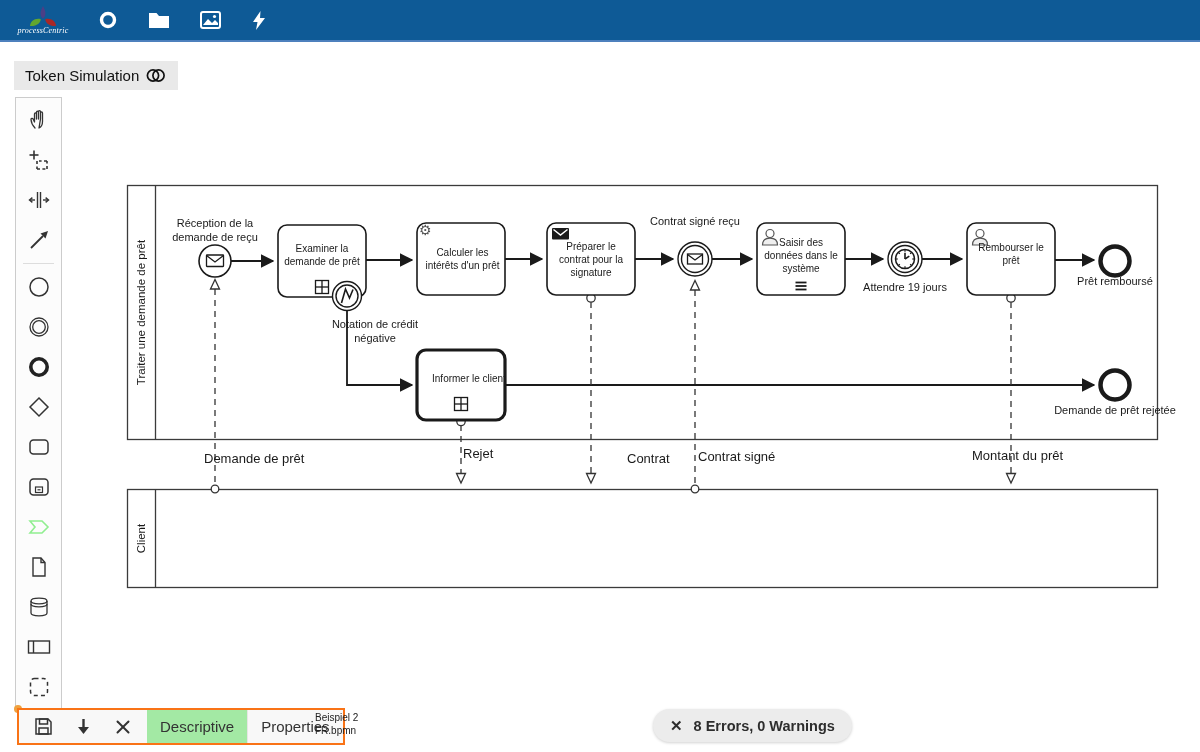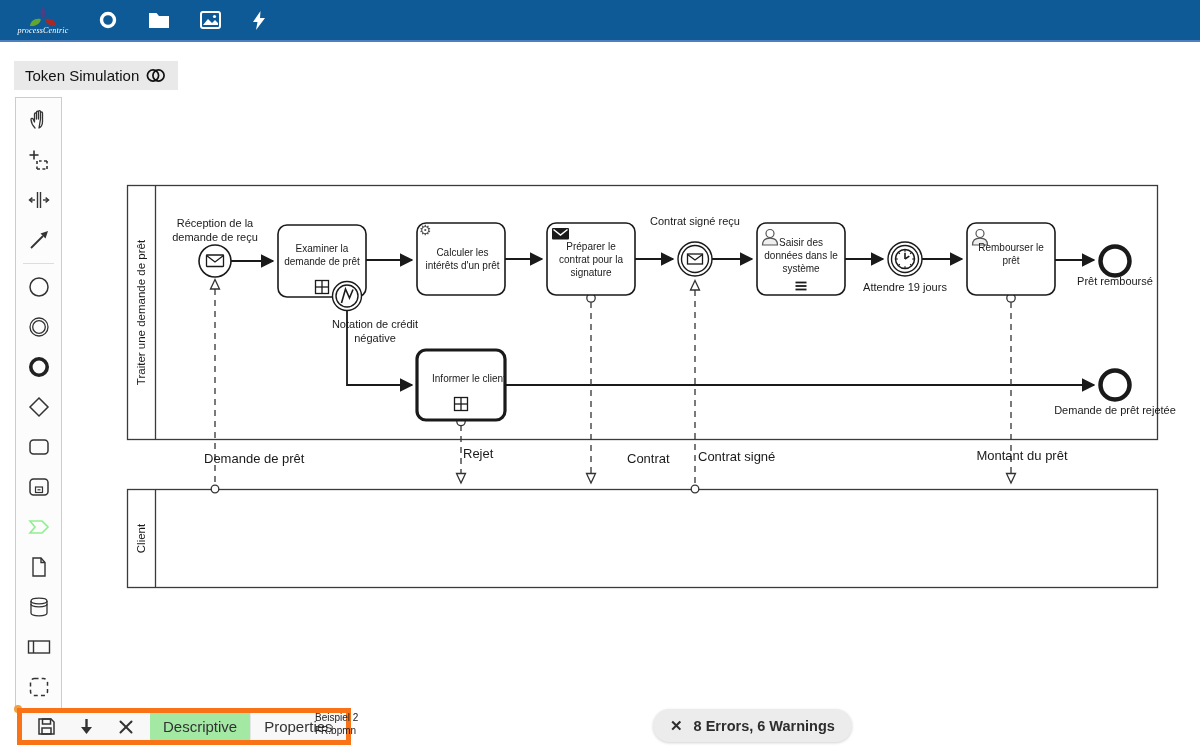--- a/index.html
+++ b/index.html
@@ -48,21 +48,21 @@
     text-align:center; font-size:10px; line-height:1.3; color:#1a1a1a; cursor:pointer;
   }
   .pool-lbl {
     position:absolute; display:flex; align-items:center; justify-content:center;
     font-size:11.5px; color:#1a1a1a; transform:rotate(-90deg); transform-origin:top left;
   }
   .gear-glyph { position:absolute; font-size:14px; color:#555; }
   
   .statusbar {
     position:absolute; left:17px; top:708px; height:37px;
-    background:#f8f8f8; border:5px solid #f97316; display:flex; align-items:stretch;
+    background:#f8f8f8; border:2px solid #f97316; display:flex; align-items:stretch;
   }
   .sb-icons { display:flex; align-items:center; padding:0 4px; }
   .sb-btn {
     width:40px; height:100%; background:none; border:none; cursor:pointer;
     display:flex; align-items:center; justify-content:center; color:#333; font-size:17px;
   }
   .tab {
     display:flex; align-items:center; justify-content:center;
     font-size:15px; color:#333; padding:0 13px; cursor:pointer; border-left:1px solid #e6e6e6;
   }
@@ -374,21 +374,21 @@
 <div class="lbl" style="left:320px; top:318px; width:110px;">Notation de crédit négative</div>
 <div class="lbl" style="left:637px; top:215px; width:116px;">Contrat signé reçu</div>
 <div class="lbl" style="left:849px; top:281px; width:112px;">Attendre 19 jours</div>
 <div class="lbl" style="left:1061px; top:275px; width:108px;">Prêt remboursé</div>
 <div class="lbl" style="left:1054px; top:404px; width:122px;">Demande de prêt rejetée</div>
 
 <div class="flow-lbl" style="left:204px; top:451px;">Demande de prêt</div>
 <div class="flow-lbl" style="left:463px; top:446px;">Rejet</div>
 <div class="flow-lbl" style="left:593px; top:451px;margin-left:34px;">Contrat</div>
 <div class="flow-lbl" style="left:698px; top:449px;">Contrat signé</div>
-<div class="flow-lbl" style="left:972px; top:448px; width:100px; text-align:center;">Montant du prêt</div>
+<div class="flow-lbl" style="left:972px; top:448px; width:100px; ">Montant du prêt</div>
 
 <span class="unsaved-dot"></span>
 <div class="statusbar">
   <div class="sb-icons">
     <button class="sb-btn">
       <svg width="19" height="19" viewBox="0 0 19 19" fill="none" stroke="#333" stroke-width="1.5">
         <path d="M2 2 h12 l3 3 v12 H2 z"></path>
         <rect x="5.5" y="2" width="8" height="5"></rect>
         <rect x="5" y="11" width="9" height="6"></rect>
       </svg>
@@ -406,14 +406,14 @@
       </svg>
     </button>
   </div>
   <div class="tab active">Descriptive</div>
   <div class="tab">Properties</div>
 </div>
 <div class="filename">Beispiel 2 FR.bpmn</div>
 
 <button class="errors-pill">
   <span class="errors-x">✕</span>
-  <span>8 Errors, 6 Warnings</span>
+  <span>8 Errors, 0 Warnings</span>
 </button>
 
 </body></html>

